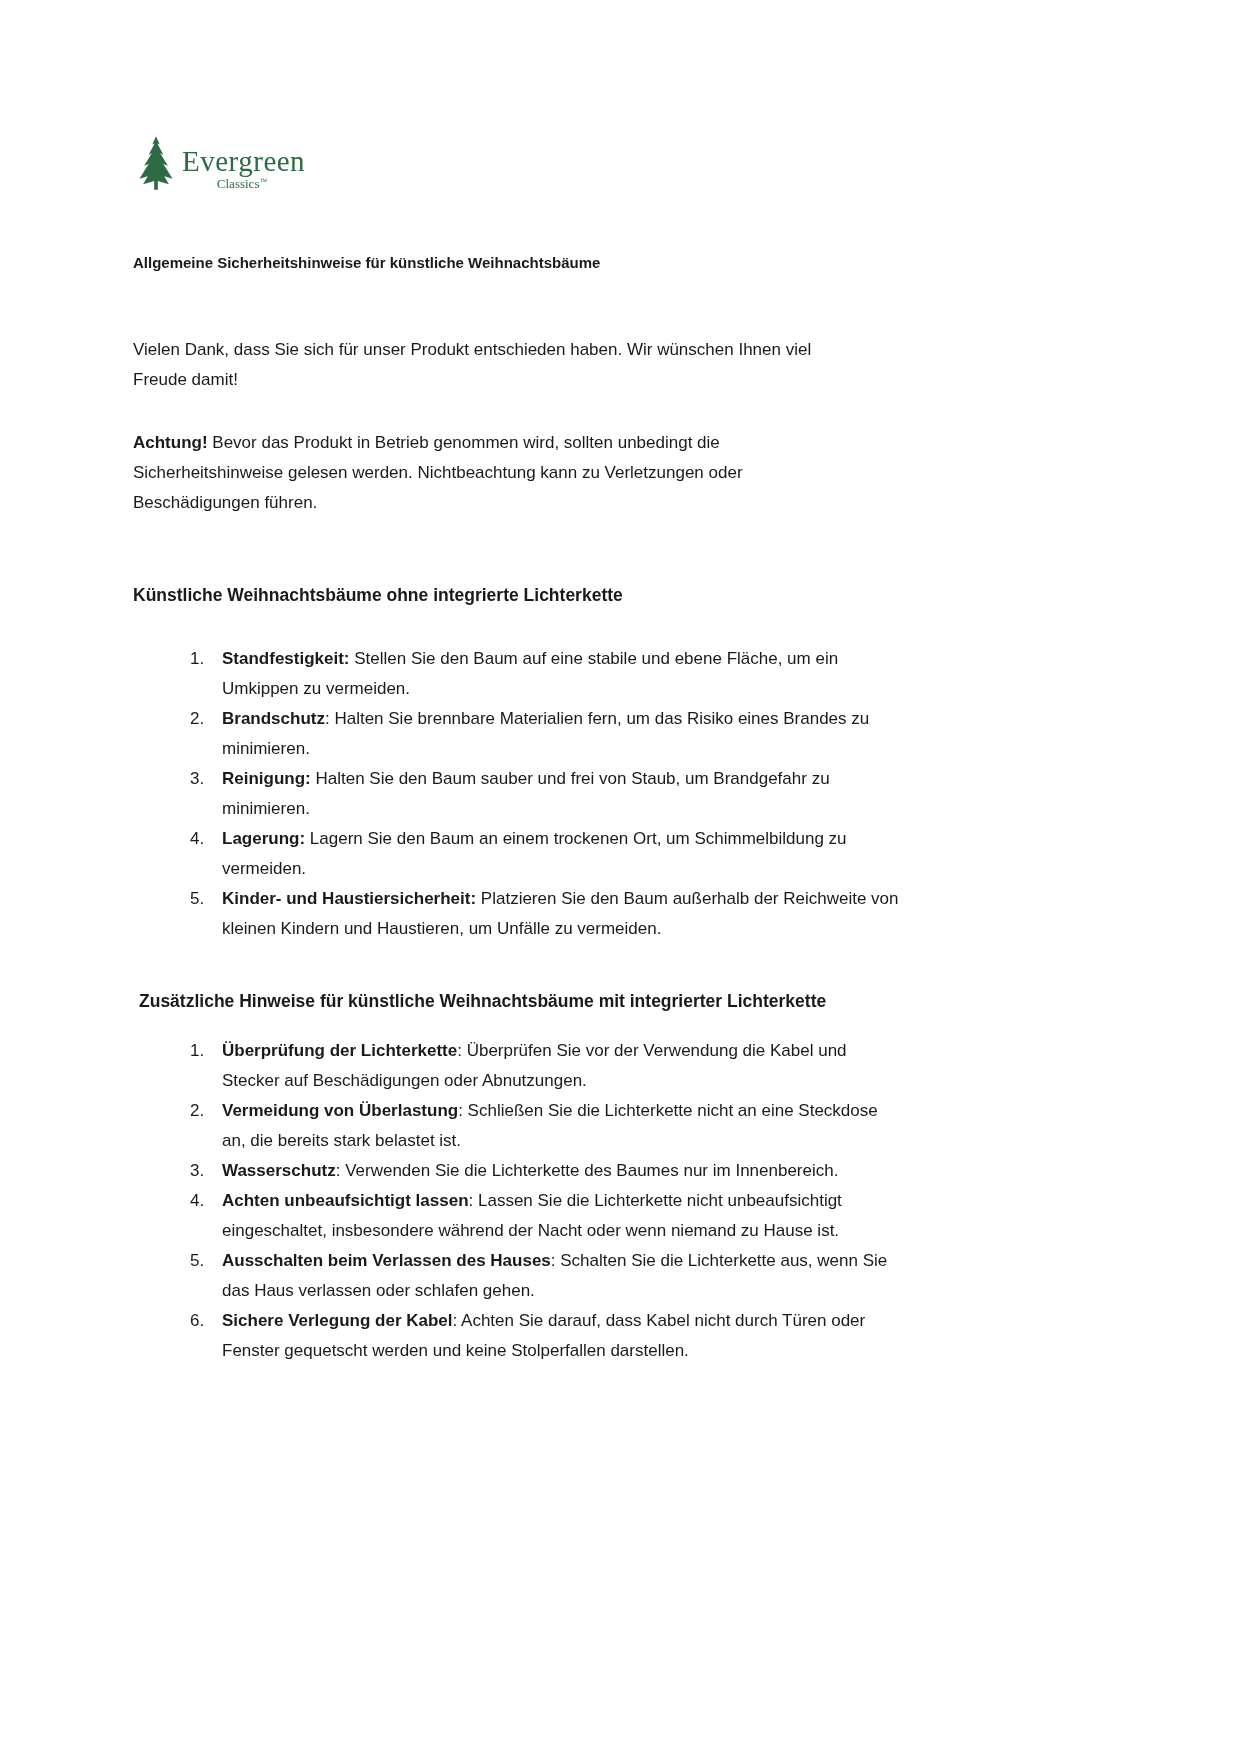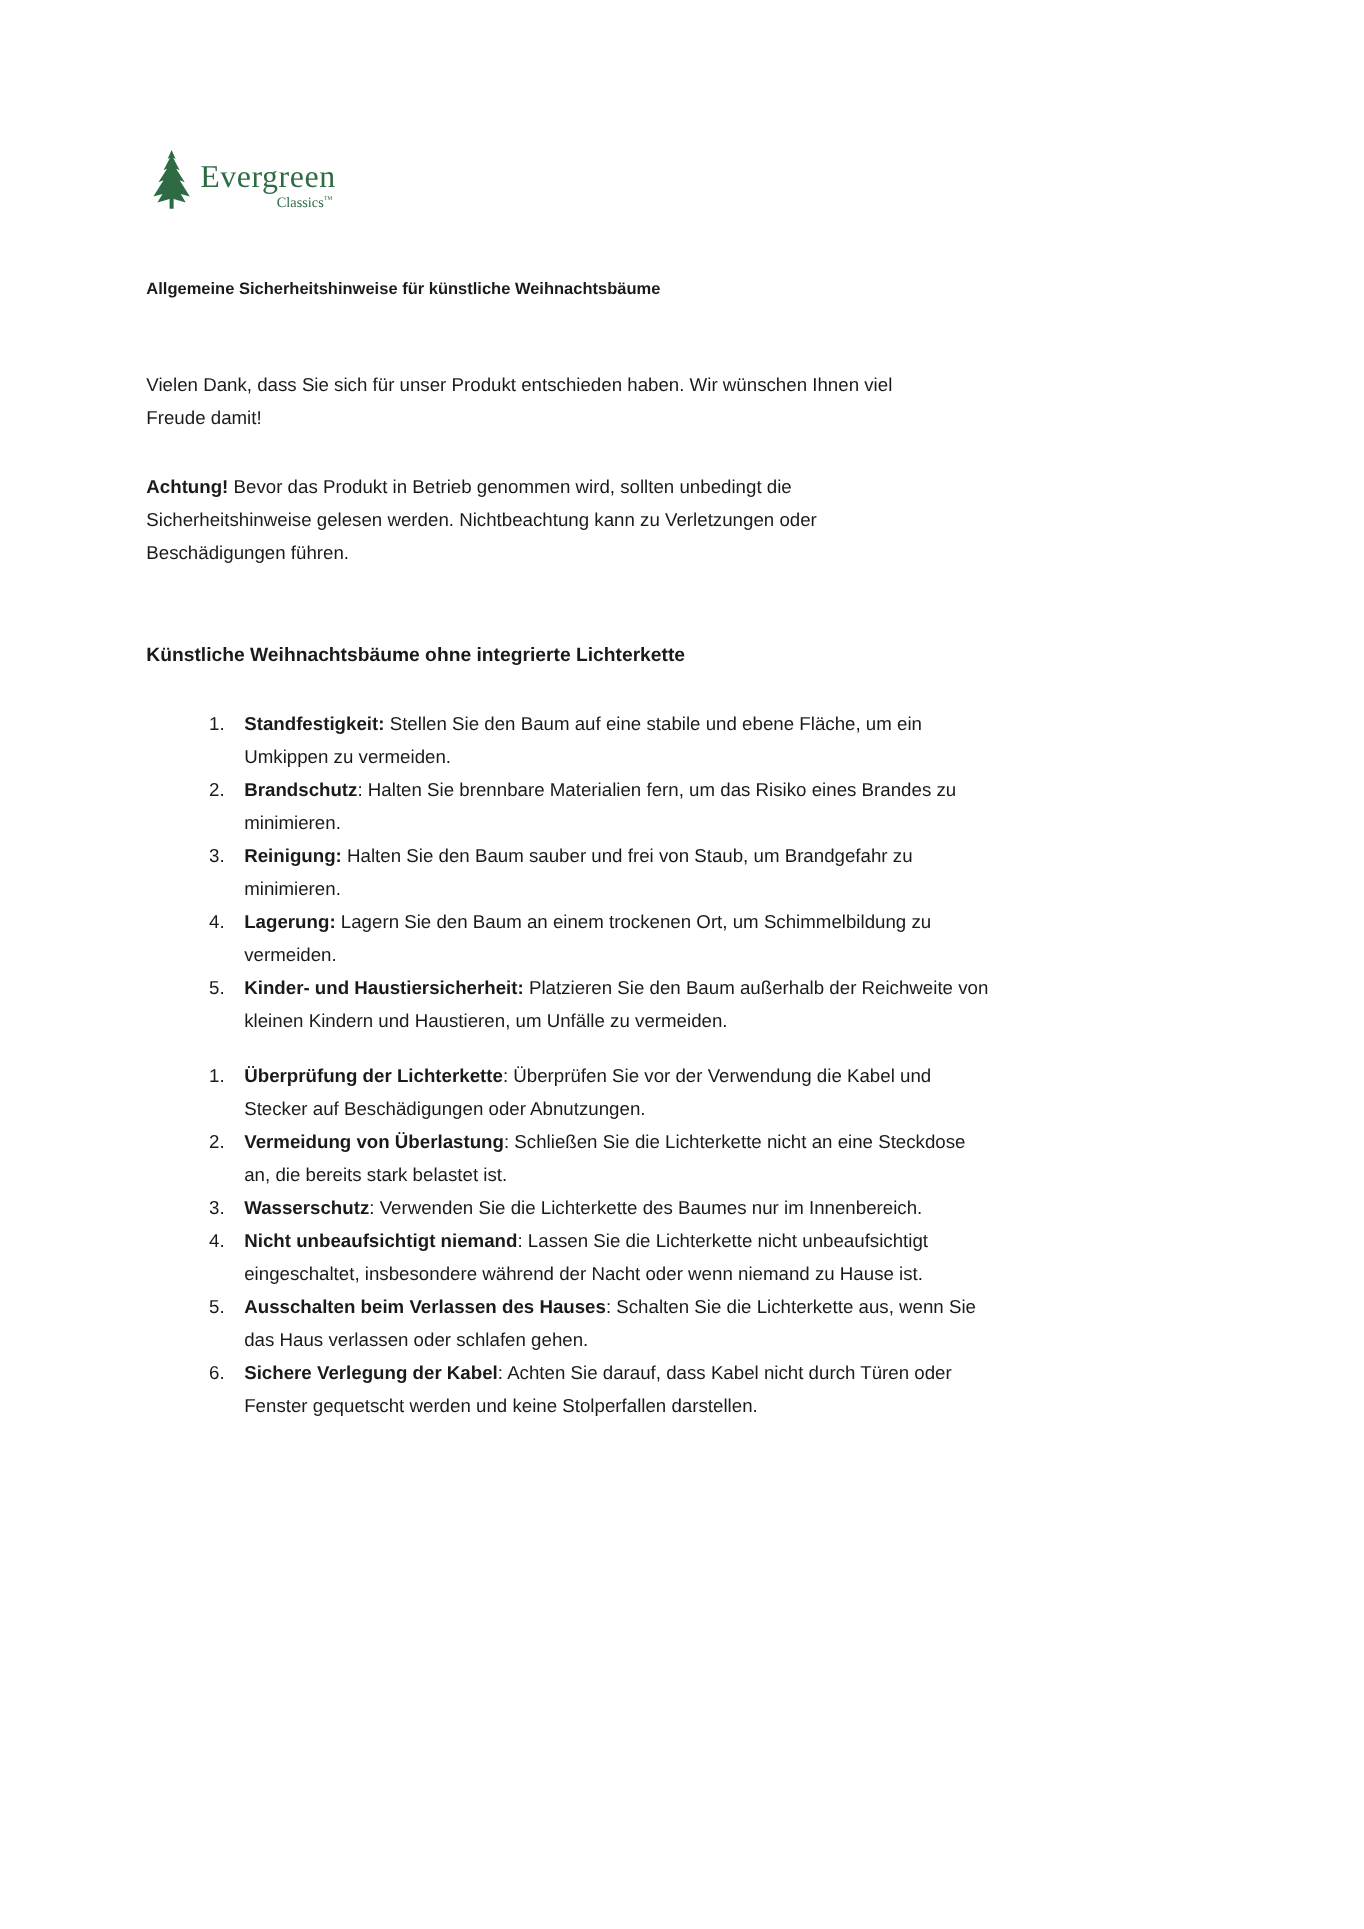--- a/index.html
+++ b/index.html
@@ -19,21 +19,21 @@
   .logo { padding-top: 112px; display: flex; align-items: flex-end; gap: 3px; }
   .tree-svg { width: 46px; height: 56px; display: block; color: var(--logo-color, #2e6b44); }
   .logo-text { display: flex; flex-direction: column; padding-bottom: 1px; }
   .logo-brand {
     font-family: "Liberation Serif", "DejaVu Serif", serif;
     font-size: 29px; line-height: 29px; letter-spacing: 0.5px;
     color: var(--logo-color, #2e6b44);
   }
   .logo-sub {
     font-family: "Liberation Serif", "DejaVu Serif", serif;
-    font-size: 13px; line-height: 13px; text-align: right;
+    font-size: 13px; line-height: 13px; text-align: center;
     color: var(--logo-color, #2e6b44); padding-right: 3px; margin-top: -1px;
   }
   .logo-sub .tm { font-size: 8px; vertical-align: 4px; }
 
   
   .doc-title { margin-top: 60px; font-size: 15px; line-height: 24px; font-weight: bold; }
   .contact { margin-top: 16px; }
 
   
   .intro { margin-top: 60px; white-space: pre-line; }
@@ -84,27 +84,28 @@
 minimieren.</span></li>
           <li class="safety-item"><span class="item-number">3.</span><b class="item-term">Reinigung:</b><span class="item-text"> Halten Sie den Baum sauber und frei von Staub, um Brandgefahr zu
 minimieren.</span></li>
           <li class="safety-item"><span class="item-number">4.</span><b class="item-term">Lagerung:</b><span class="item-text"> Lagern Sie den Baum an einem trockenen Ort, um Schimmelbildung zu
 vermeiden.</span></li>
           <li class="safety-item"><span class="item-number">5.</span><b class="item-term">Kinder- und Haustiersicherheit:</b><span class="item-text"> Platzieren Sie den Baum außerhalb der Reichweite von
 kleinen Kindern und Haustieren, um Unfälle zu vermeiden.</span></li>
         </ol>
       </section>
       <section class="doc-section">
+        <h2 class="section-heading">Zusätzliche Hinweise für künstliche Weihnachtsbäume mit integrierter Lichterkette</h2>
         <ol class="safety-list">
           <li class="safety-item"><span class="item-number">1.</span><b class="item-term">Überprüfung der Lichterkette</b><span class="item-text">: Überprüfen Sie vor der Verwendung die Kabel und
 Stecker auf Beschädigungen oder Abnutzungen.</span></li>
           <li class="safety-item"><span class="item-number">2.</span><b class="item-term">Vermeidung von Überlastung</b><span class="item-text">: Schließen Sie die Lichterkette nicht an eine Steckdose
 an, die bereits stark belastet ist.</span></li>
           <li class="safety-item"><span class="item-number">3.</span><b class="item-term">Wasserschutz</b><span class="item-text">: Verwenden Sie die Lichterkette des Baumes nur im Innenbereich.</span></li>
-          <li class="safety-item"><span class="item-number">4.</span><b class="item-term">Nicht unbeaufsichtigt niemand</b><span class="item-text">: Lassen Sie die Lichterkette nicht unbeaufsichtigt
+          <li class="safety-item"><span class="item-number">4.</span><b class="item-term">Achten unbeaufsichtigt lassen</b><span class="item-text">: Lassen Sie die Lichterkette nicht unbeaufsichtigt
 eingeschaltet, insbesondere während der Nacht oder wenn niemand zu Hause ist.</span></li>
           <li class="safety-item"><span class="item-number">5.</span><b class="item-term">Ausschalten beim Verlassen des Hauses</b><span class="item-text">: Schalten Sie die Lichterkette aus, wenn Sie
 das Haus verlassen oder schlafen gehen.</span></li>
           <li class="safety-item"><span class="item-number">6.</span><b class="item-term">Sichere Verlegung der Kabel</b><span class="item-text">: Achten Sie darauf, dass Kabel nicht durch Türen oder
 Fenster gequetscht werden und keine Stolperfallen darstellen.</span></li>
         </ol>
       </section>
     </div>
 
 </div>

